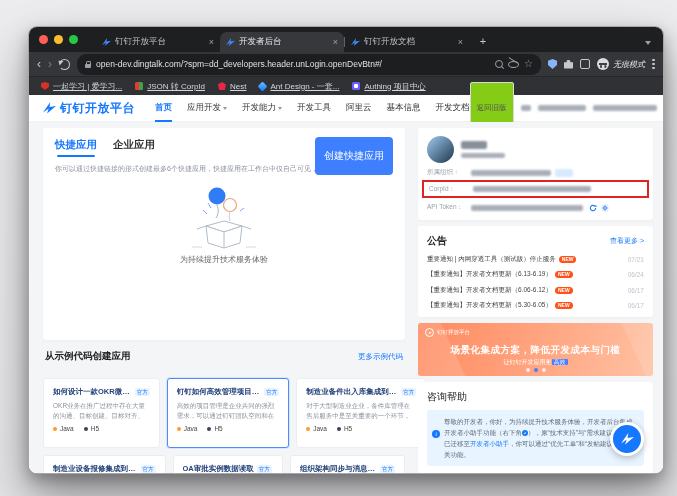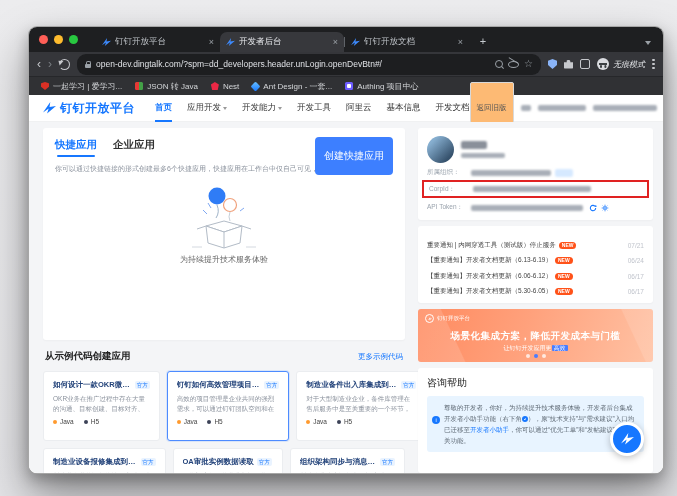--- a/index.html
+++ b/index.html
@@ -49,57 +49,57 @@
   .ext-puzzle{width:9px;height:9px;background:#c6c8cc;clip-path:polygon(0 30%,30% 30%,30% 12%,55% 0,70% 18%,70% 30%,100% 30%,100% 100%,0 100%);border-radius:1px;}
   .ext-square{width:8px;height:8px;border:1.3px solid #c6c8cc;border-radius:2px;}
   .incog{display:flex;align-items:center;gap:4px;font-style:italic;}
   .incog-ic{width:12px;height:12px;border-radius:50%;background:#dadce0;position:relative;}
   .incog-ic:before{content:"";position:absolute;left:2px;top:5px;width:8px;height:1.6px;background:#3c4043;}
   .incog-ic:after{content:"";position:absolute;left:2.5px;top:7px;width:2.6px;height:2.6px;border-radius:50%;background:#3c4043;box-shadow:4.4px 0 0 #3c4043;}
   .incog-label{color:#e8eaed;font-size:8px;}
   .kebab{width:3px;display:flex;flex-direction:column;gap:1.6px;align-items:center;}
   .kebab i{width:2.2px;height:2.2px;border-radius:50%;background:#c6c8cc;display:block;}
   .bookmarks{height:18px;background:#303134;display:flex;align-items:center;gap:13px;padding:0 12px;flex:none;border-top:1px solid #26272a;}
-  .bm{display:flex;align-items:center;gap:4px;color:#d5d7da;font-size:8px;white-space:nowrap;}
+  .bm{display:flex;align-items:center;gap:4px;color:#d5d7da;font-size:8px;white-space:nowrap;text-decoration:underline;}
   .bmic{width:8px;height:8px;border-radius:1.5px;flex:none;}
   .bm-shield{background:#d93025;clip-path:polygon(50% 0,100% 15%,100% 60%,50% 100%,0 60%,0 15%);}
   .bm-json{background:linear-gradient(90deg,#e53935 50%,#43a047 50%);}
   .bm-nest{background:#ea2845;clip-path:polygon(50% 0,100% 30%,85% 100%,15% 100%,0 30%);}
   .bm-antd{background:linear-gradient(135deg,#69c0ff,#1677ff);transform:rotate(45deg);width:7px;height:7px;}
   .bm-authing{background:#6d5cff;position:relative;}
   .bm-authing:after{content:"";position:absolute;inset:2px;background:#fff;border-radius:1px;}
   
   .webpage{flex:1;display:flex;flex-direction:column;background:#fff;min-height:0;}
   .siteheader{height:26px;background:#fff;display:flex;align-items:center;padding:0 14px;border-bottom:1px solid #f0f1f2;flex:none;}
   .logo{display:flex;align-items:center;gap:4px;}
   .logotext{color:#1677ff;font-weight:bold;font-size:12px;letter-spacing:.5px;white-space:nowrap;}
   .sitenav{display:flex;align-items:center;gap:15px;margin-left:20px;}
   .snav{font-size:8.5px;color:#333;display:flex;align-items:center;gap:2px;position:relative;white-space:nowrap;}
   .snav.active{color:#1677ff;font-weight:bold;}
   .snav.active:after{content:"";position:absolute;left:0;right:0;bottom:-8px;height:2px;background:#1677ff;}
   .caret{width:0;height:0;border-left:2.6px solid transparent;border-right:2.6px solid transparent;border-top:3px solid #999;margin-top:1px;}
   .hdr-right{margin-left:auto;display:flex;align-items:center;gap:7px;}
-  .legacybtn{font-size:7.5px;color:#555;border:1px solid #d9d9d9;border-radius:2px;padding:20px 6px;background:#fdba74;white-space:nowrap;}
+  .legacybtn{font-size:7.5px;color:#555;border:1px solid #d9d9d9;border-radius:2px;padding:20px 6px;background:#84cc16;white-space:nowrap;}
   .rb{display:inline-block;border-radius:2px;background:#a9afb8;filter:blur(1.1px);vertical-align:middle;}
   .main{flex:1;background:#f4f5f7;display:flex;gap:13px;padding:6px 10px 0 14px;overflow:hidden;min-height:0;}
   .leftcol{width:362px;flex:none;display:flex;flex-direction:column;}
   .rightcol{flex:1;display:flex;flex-direction:column;min-width:0;}
   .card{background:#fff;border-radius:3px;box-shadow:0 1px 2px rgba(0,0,0,.03);}
   
   .quickcard{height:192px;padding:10px 12px;position:relative;flex:none;}
   .qtabs{display:flex;gap:16px;align-items:center;}
   .qtab{font-size:10.5px;font-weight:bold;color:#333;position:relative;}
   .qtab.active{color:#1677ff;}
   .qtab.active:after{content:"";position:absolute;left:2px;right:2px;bottom:-5px;height:2px;background:#1677ff;border-radius:1px;}
   .createbtn{position:absolute;right:12px;top:9px;background:#3d7fff;color:#fff;font-size:10px;padding:12px 9px;border-radius:4px;white-space:nowrap;}
   .qdesc{margin-top:12px;font-size:7px;color:#8a919c;white-space:nowrap;overflow:hidden;}
   .emptywrap{margin-top:10px;display:flex;flex-direction:column;align-items:center;}
   .emptytext{margin-top:4px;font-size:8px;color:#666;}
   
-  .sechead{display:flex;align-items:center;margin:10px 2px 8px 2px;flex:none;}
+  .sechead{display:flex;align-items:center;margin:10px 2px 15px 2px;flex:none;}
   .sectitle{font-size:9.5px;font-weight:bold;color:#222;}
   .seclink{margin-left:auto;font-size:7.5px;color:#1677ff;}
   .cardgrid{display:grid;grid-template-columns:1fr 1fr 1fr;gap:7px;margin-bottom:7px;flex:none;}
   .scard{background:#fff;border:1px solid #ebedf0;border-radius:3px;padding:8px 9px;height:70px;box-sizing:border-box;}
   .scard.hl{border:1px solid #4d8bff;box-shadow:0 0 0 1px rgba(77,139,255,.15);}
   .scard-titlerow{display:flex;align-items:center;gap:3px;}
   .scard-title{font-size:7.5px;font-weight:bold;color:#23437a;white-space:nowrap;overflow:hidden;text-overflow:ellipsis;}
   .officialtag{flex:none;font-size:5.5px;color:#1677ff;background:#e9f3ff;border-radius:2px;padding:.5px 2px;}
   .scard-desc{margin-top:4px;font-size:6.5px;color:#8a919c;line-height:1.5;height:19px;overflow:hidden;}
   .scard-tags{margin-top:5px;display:flex;align-items:center;gap:10px;font-size:6.5px;color:#444;}
@@ -214,21 +214,21 @@
       </div>
   </div>
 
   <div class="bookmarks">
     <div class="bm">
         <span class="bmic bm-shield"></span>
         <span>一起学习 | 爱学习...</span>
       </div>
     <div class="bm">
         <span class="bmic bm-json"></span>
-        <span>JSON 转 Java</span>
+        <span>JSON 转 CorpId</span>
       </div>
     <div class="bm">
         <span class="bmic bm-nest"></span>
         <span>Nest</span>
       </div>
     <div class="bm">
         <span class="bmic bm-antd"></span>
         <span>Ant Design - 一套...</span>
       </div>
     <div class="bm">
@@ -403,20 +403,24 @@
                 </svg>
               <svg width="8" height="8" viewBox="0 0 12 12">
                   <circle cx="6" cy="6" r="2" fill="none" stroke="#1677ff" stroke-width="1.4"></circle>
                   <path d="M6 1v2 M6 9v2 M1 6h2 M9 6h2 M2.5 2.5l1.4 1.4 M8.1 8.1l1.4 1.4 M9.5 2.5L8.1 3.9 M3.9 8.1L2.5 9.5" stroke="#1677ff" stroke-width="1.1"></path>
                 </svg>
             </span>
           </div>
         </div>
 
         <div class="card anncard">
+          <div class="annhead">
+            <span class="anntitle">公告</span>
+            <span class="annmore">查看更多 &gt;</span>
+          </div>
           <div class="annitem">
             <span class="anntext">重要通知 | 内网穿透工具（测试版）停止服务</span>
             <span class="newbadge">NEW</span>
             <span class="anndate">07/21</span>
           </div>
           <div class="annitem">
             <span class="anntext">【重要通知】开发者文档更新（6.13-6.19）</span>
             <span class="newbadge">NEW</span>
             <span class="anndate">06/24</span>
           </div>

